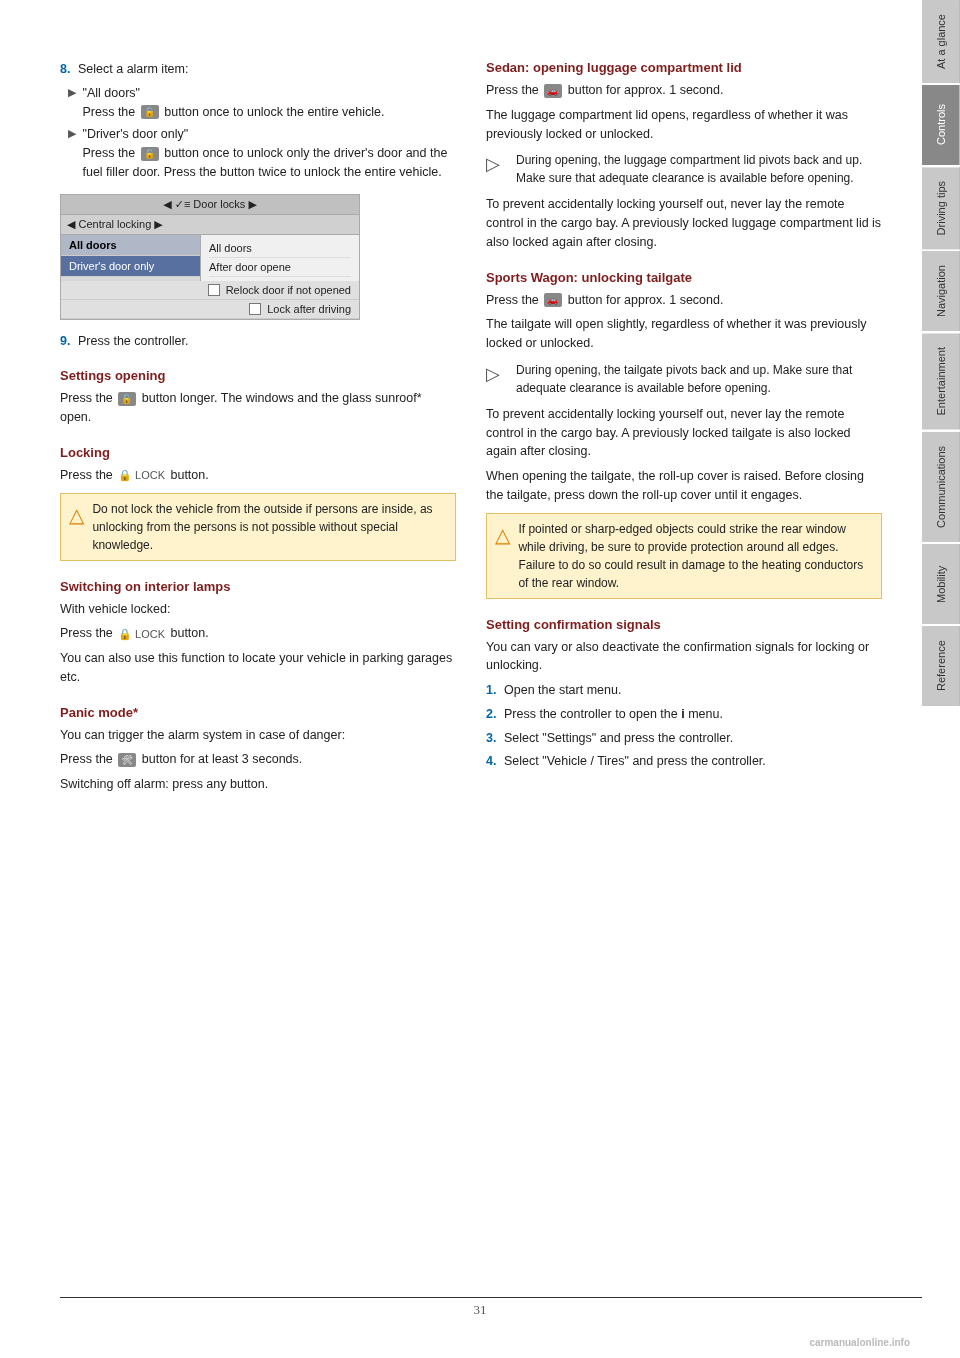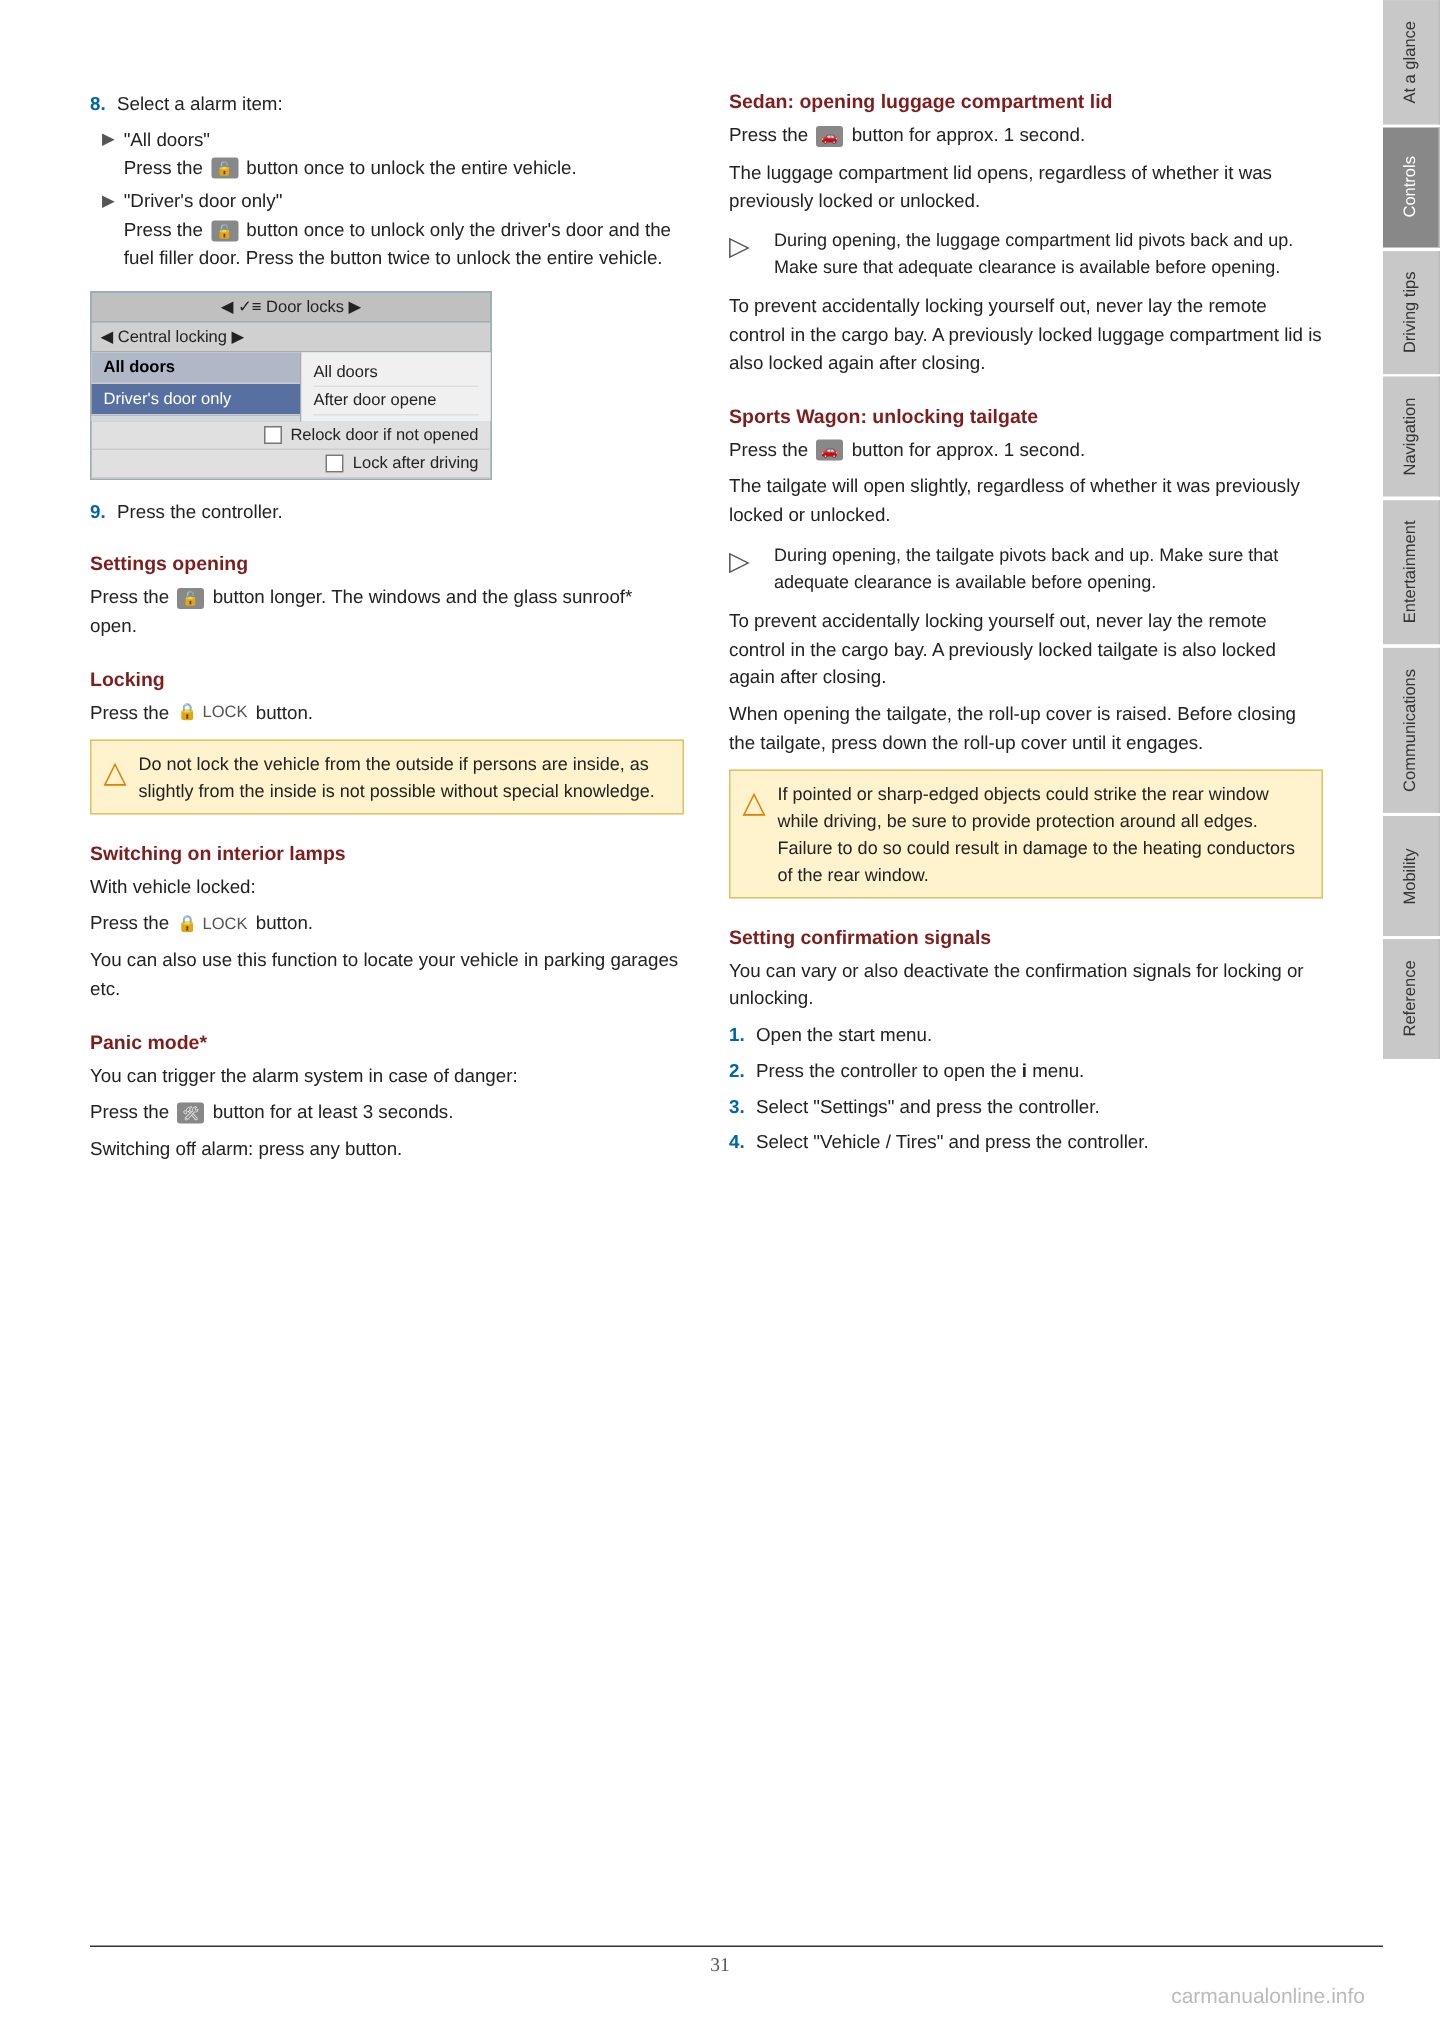--- a/index.html
+++ b/index.html
@@ -100,22 +100,22 @@
       color: #555;
       margin-right: 6px;
       font-size: 11px;
       margin-top: 2px;
       flex-shrink: 0;
     }
 
     
     .doorlock-ui {
       border: 1px solid #aaa;
-      background: #0ea5e9;
-      width: 268px;
+      background: #4c1d95;
+      width: 300px;
       margin: 12px 0 12px 0;
       font-size: 11.5px;
     }
 
     .doorlock-title-bar {
       background: #c0c0c0;
       text-align: center;
       padding: 3px 6px;
       font-size: 11px;
       border-bottom: 1px solid #aaa;
@@ -244,24 +244,25 @@
       position: absolute;
       bottom: 60px;
       left: 60px;
       right: 38px;
       height: 1px;
       background: #333;
     }
 
     .watermark {
       position: absolute;
-      bottom: 20px;
+      bottom: 10px;
       right: 50px;
-      font-size: 14px;
+      font-size: 10px;
       color: #bbb;
+      font-weight: bold;
     }
 
     .inline-icon {
       display: inline-block;
       width: 18px;
       height: 14px;
       background: #888;
       border-radius: 2px;
       vertical-align: middle;
       margin: 0 2px;
@@ -360,21 +361,21 @@
         Press the <span class="inline-icon">🔓</span> button longer. The windows and the glass sunroof* open.
       </p>
 
       <div class="section-heading">Locking</div>
       <p>
         Press the <span class="lock-icon-inline">🔒 LOCK</span> button.
       </p>
 
       <div class="warning-box">
         <span class="warning-triangle">△</span>
-        <span>Do not lock the vehicle from the outside if persons are inside, as slightly from the inside is not possible without special knowledge.</span>
+        <span>Do not lock the vehicle from the outside if persons are inside, as unlocking from the persons is not possible without special knowledge.</span>
       </div>
 
       <div class="section-heading">Switching on interior lamps</div>
       <p>With vehicle locked:</p>
       <p>
         Press the <span class="lock-icon-inline">🔒 LOCK</span> button.
       </p>
       <p>You can also use this function to locate your vehicle in parking garages etc.</p>
 
       <div class="section-heading">Panic mode*</div>

